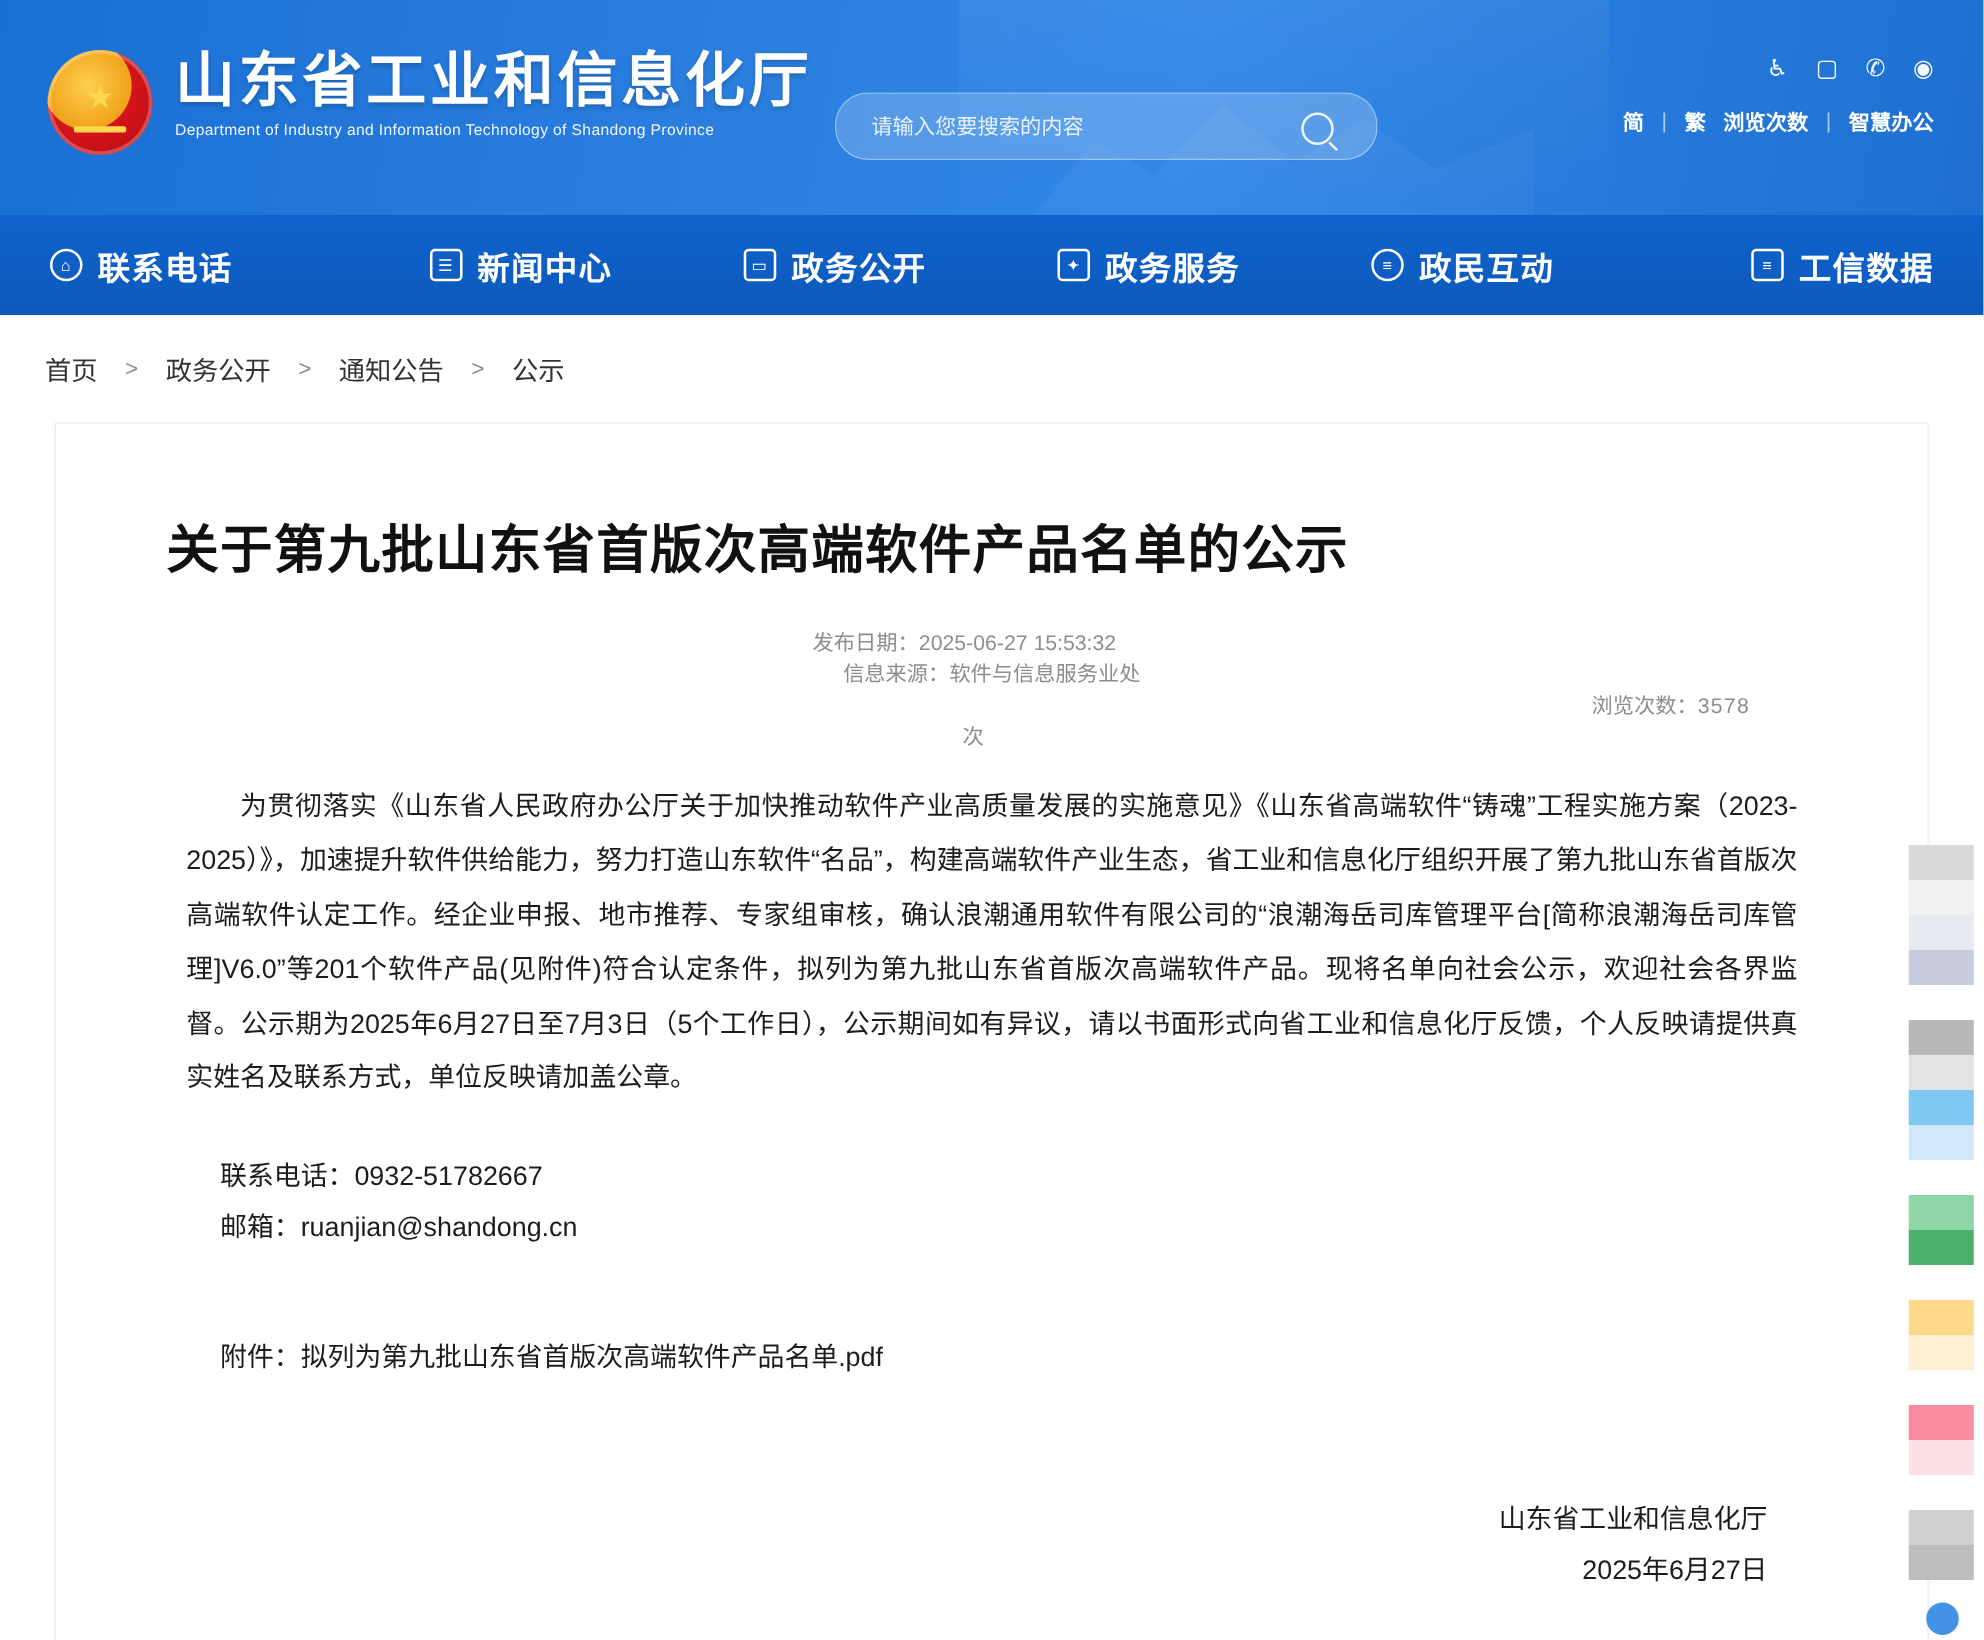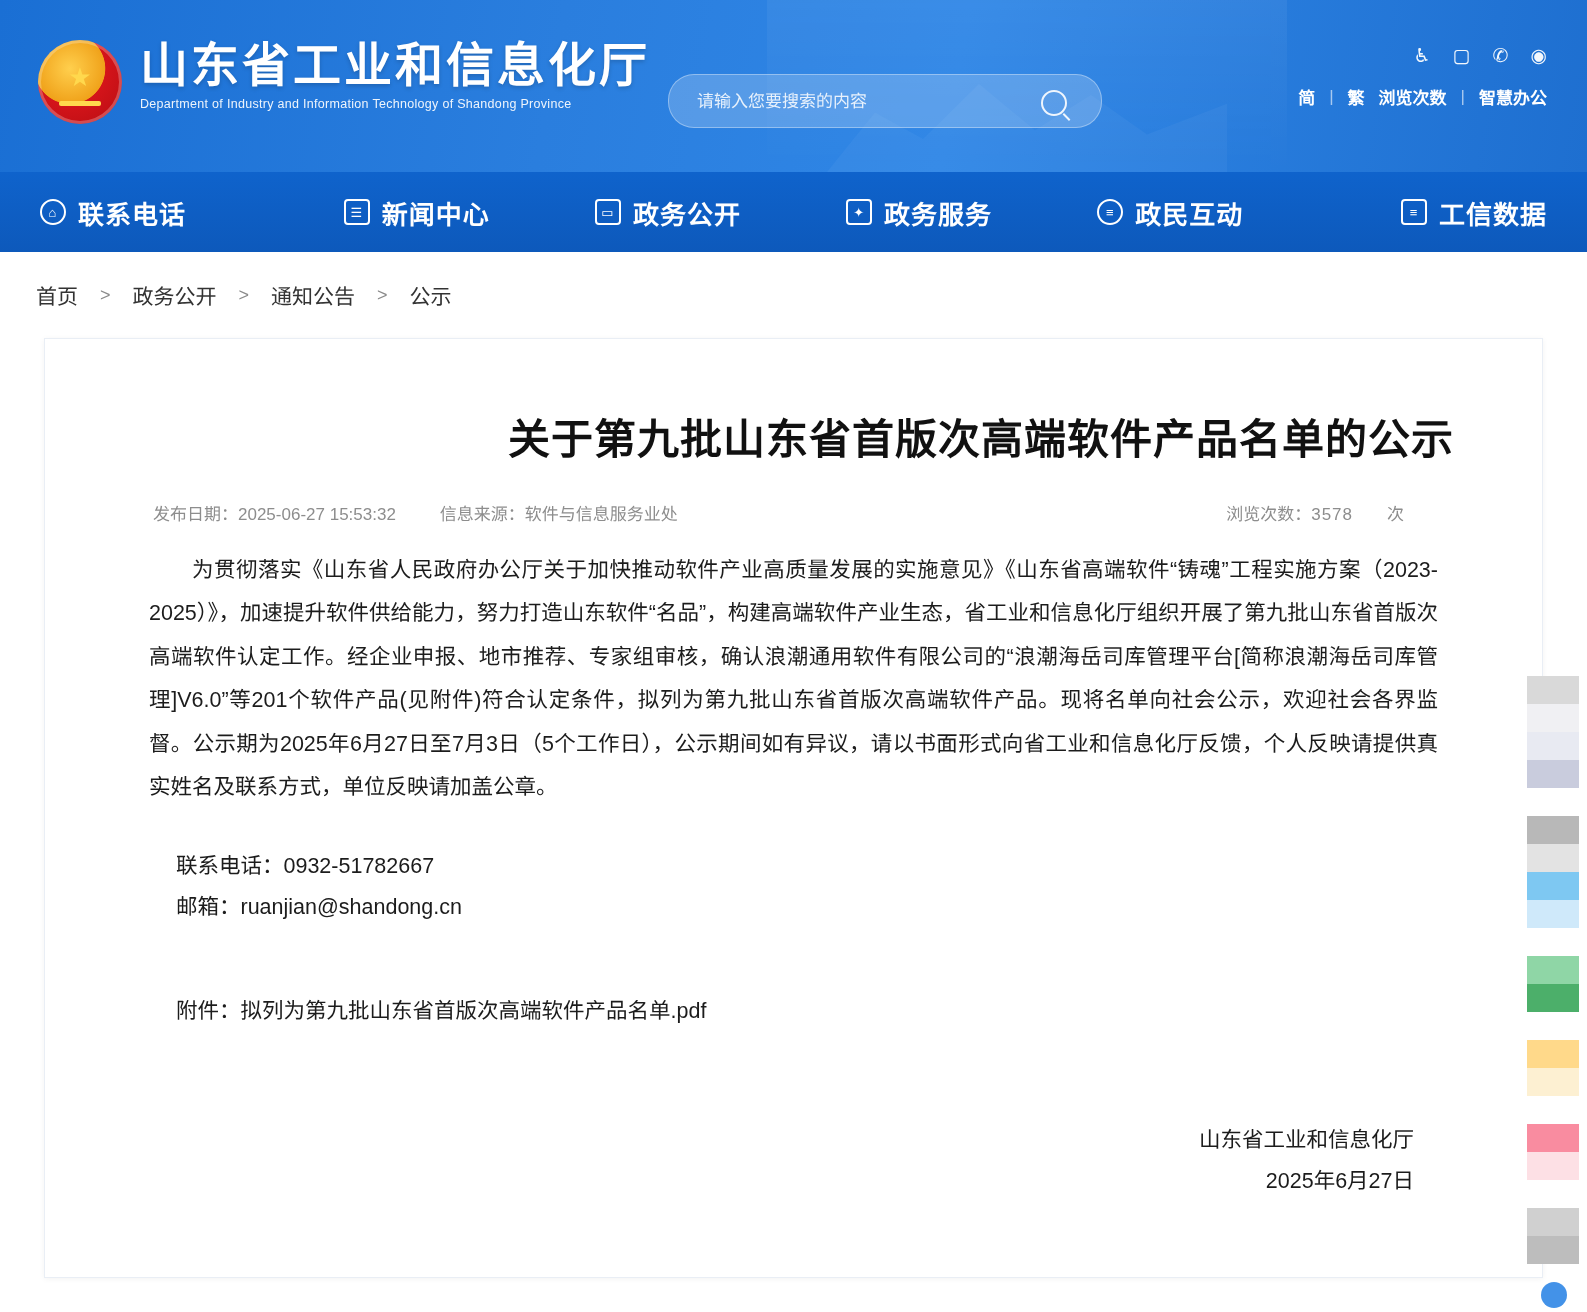--- a/index.html
+++ b/index.html
@@ -202,34 +202,35 @@
     margin: 0 44px;
     background: #ffffff;
     border: 1px solid #e9eef5;
     box-shadow: 0 1px 6px rgba(0,0,0,0.05);
     min-height: 940px;
     padding: 58px 88px 40px 88px;
     box-sizing: border-box;
     position: relative;
   }
   .art-title {
-    text-align: right;
+    text-align: left;
     font-size: 42px;
     font-weight: 700;
     color: #111111;
     letter-spacing: 1px;
     margin: 8px 0 34px 0;
   }
   .meta {
     display: flex;
     align-items: center;
     font-size: 17px;
     color: #8d8d8d;
     border-bottom: none;
     padding: 0 20px 14px 20px;
+    flex-direction: column;
   }
   .meta .pub { margin-right: 44px; }
   .meta .views { margin-left: auto; margin-right: 34px; }
   .meta .views .num { color: #8d8d8d; letter-spacing: 1px; }
   .meta .times { margin-right: 30px; }
 
   .body {
     font-size: 21.5px;
     line-height: 2.02;
     color: #1c1c1c;

